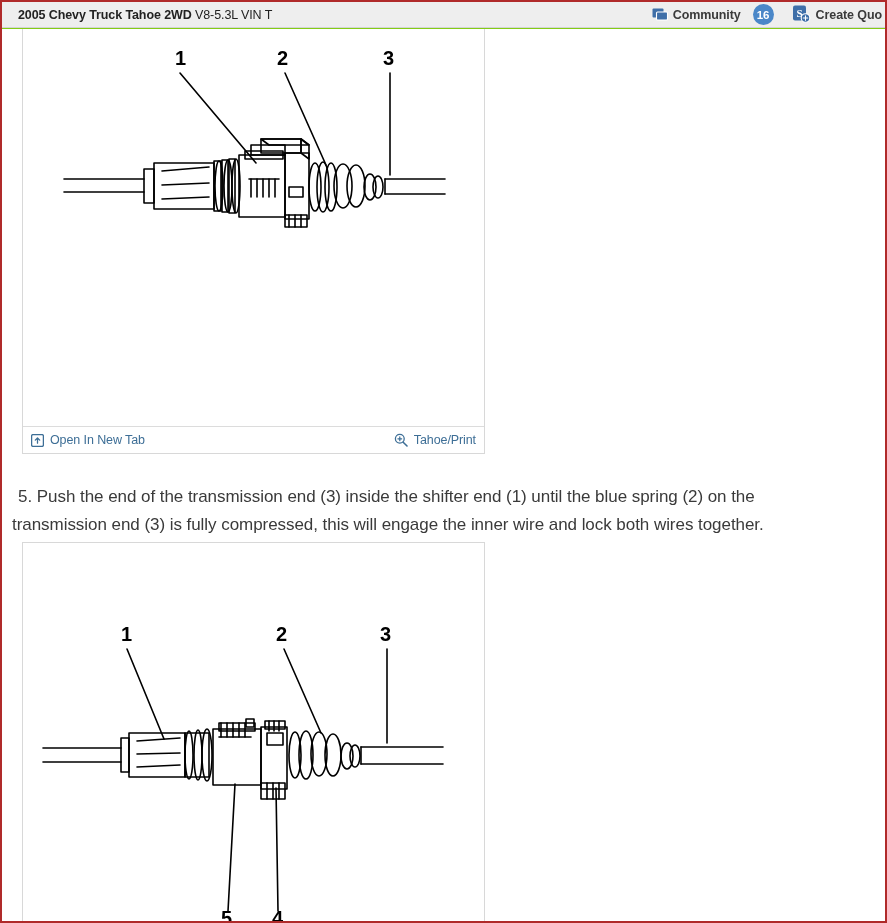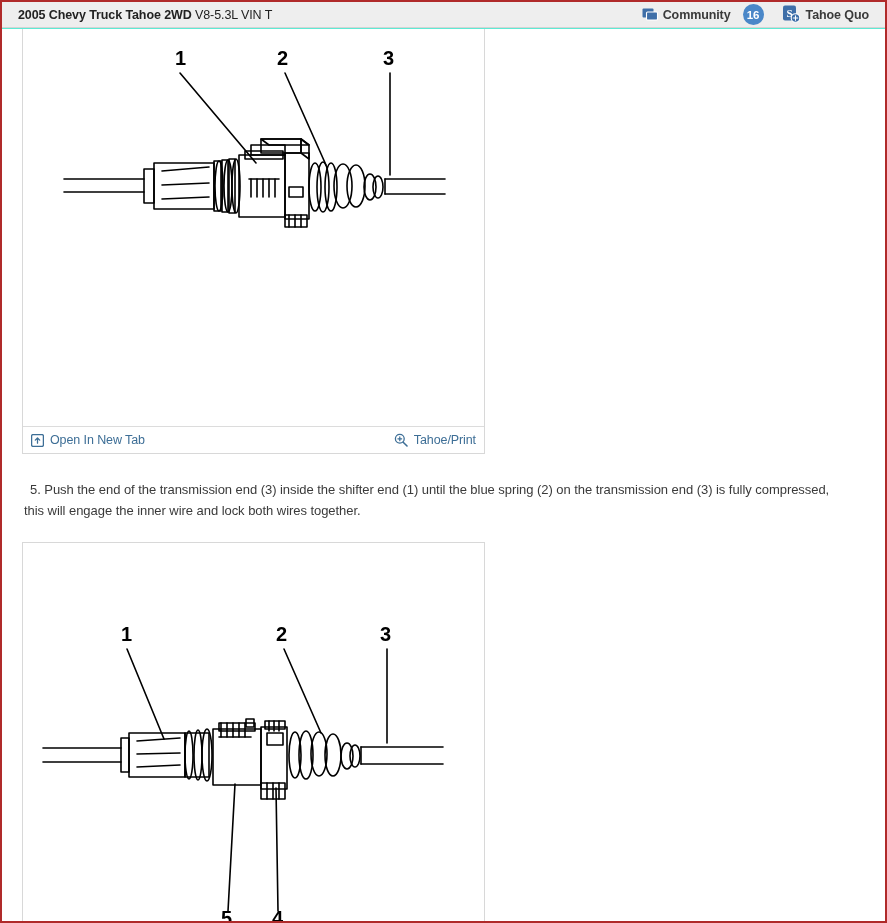--- a/index.html
+++ b/index.html
@@ -6,21 +6,21 @@
   html, body {
     margin: 0; padding: 0;
     width: 887px; height: 923px;
     background: #ffffff;
     font-family: "Liberation Sans", sans-serif;
     overflow: hidden;
   }
   #viewport {
     position: relative;
     width: 887px; height: 923px;
-    background: #5eead4;
+    background: #84cc16;
     border-left: 2px solid #b02a2a;
     border-right: 2px solid #b02a2a;
     border-bottom: 2px solid #b02a2a;
     border-top: 2px solid #b02a2a;
     overflow: hidden;
   }
 
   
   #app-header {
     position: absolute;
@@ -41,21 +41,21 @@
   }
   .vehicle-title .bold { font-weight: bold; }
   .vehicle-title .light { font-weight: normal; }
 
   .header-actions {
     margin-left: auto;
     display: flex;
     align-items: center;
     height: 100%;
     white-space: nowrap;
-    padding-right: 16px;
+    padding-right: 3px;
   }
   .header-action {
     display: flex;
     align-items: center;
     gap: 5px;
     margin-left: 18px;
     cursor: pointer;
   }
   .header-action .lbl {
     font-size: 12.5px;
@@ -128,25 +128,25 @@
     gap: 6px;
     color: #3d6e96;
     font-size: 12.5px;
     cursor: pointer;
     letter-spacing: -0.1px;
   }
 
   
   #instruction-step {
     position: absolute;
-    left: 22px;
+    left: 10px;
     top: 437px;
     width: 816px;
-    font-size: 13px;
-    line-height: 21px;
+    font-size: 17px;
+    line-height: 28px;
     color: #3a3a3a;
     text-indent: 6px;
     letter-spacing: -0.05px;
   }
 </style>
 </head>
 <body>
 
 <div id="viewport">
 
@@ -171,21 +171,21 @@
 
       <div class="header-action">
         <span style="display:inline-flex;">
           <svg width="19" height="19" viewBox="0 0 19 19">
             <rect x="1" y="0.5" width="13" height="15" rx="2" fill="#3f6fa8"></rect>
             <text x="7.5" y="11.5" text-anchor="middle" font-family="Liberation Serif, serif" font-size="11" font-weight="bold" fill="#ffffff">S</text>
             <circle cx="13.5" cy="13" r="4.3" fill="#3f6fa8" stroke="#ffffff" stroke-width="1.1"></circle>
             <path d="M13.5 10.8 v4.4 M11.3 13 h4.4" stroke="#ffffff" stroke-width="1.1" stroke-linecap="round"></path>
           </svg>
         </span>
-        <span class="lbl">Tahoe Quo</span>
+        <span class="lbl">Create Quo</span>
       </div>
 
     </div>
   </div>
 
   <div id="content">
 
     <div class="figure-panel" id="figure-panel-1">
       <div class="figure-canvas">
         <svg viewBox="0 0 461 424" preserveAspectRatio="xMidYMid meet">

